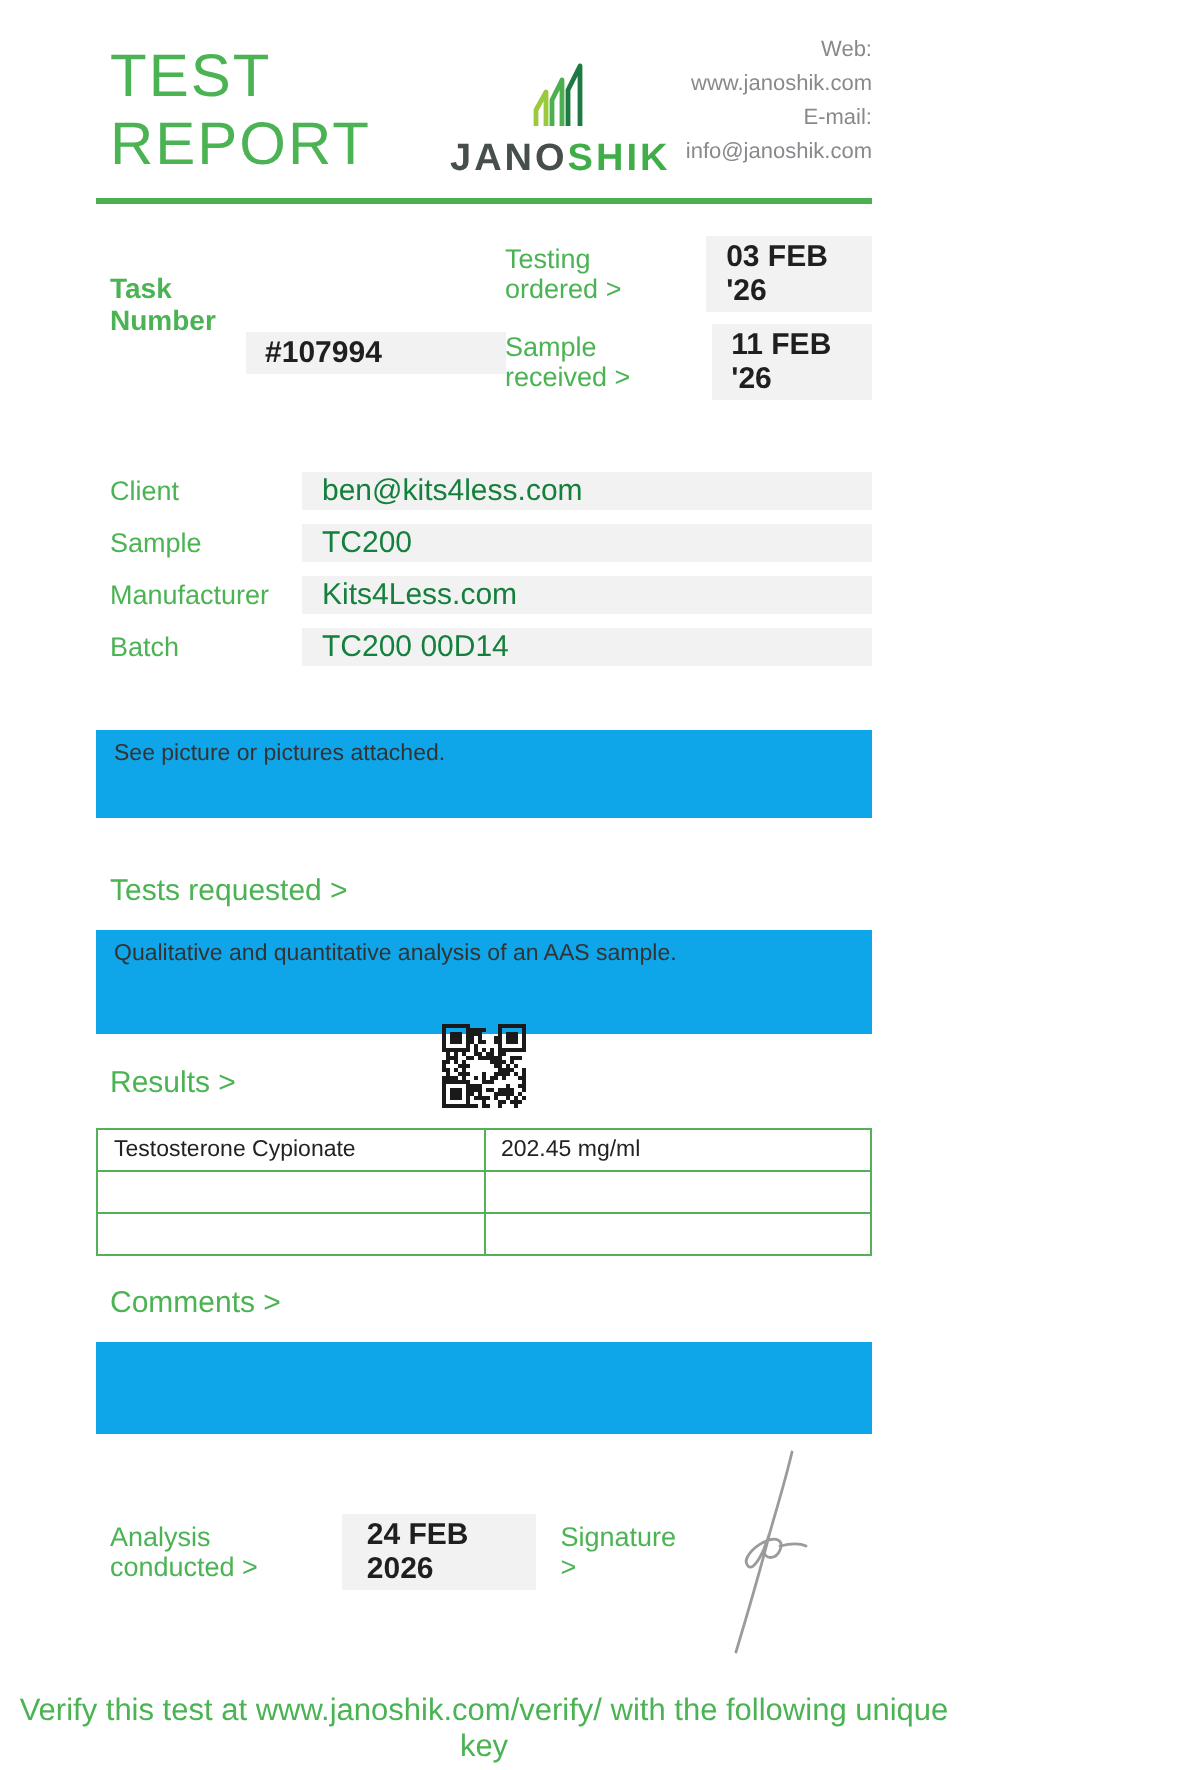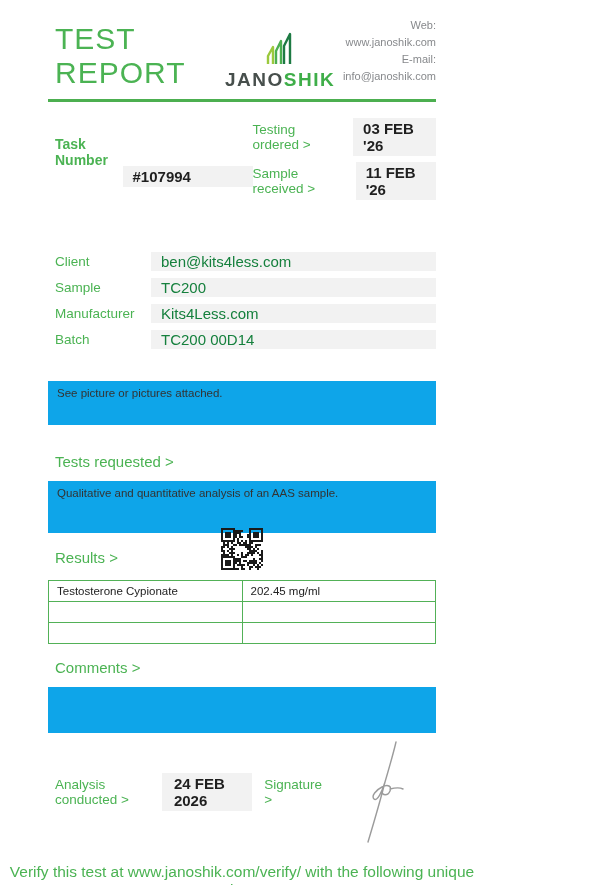--- a/index.html
+++ b/index.html
@@ -23,21 +23,21 @@
   .g-label { color:#4bb353; font-size:14px; }
   .task-left .g-label { margin-left:7px;font-weight:bold; }
   .val-box { background:#f2f2f2; color:#1f1f1f; padding:2px 10px; font-size:15px; font-weight:700; }
   .task-num { min-width:130px;margin-top:48px; }
   .dates { display:flex; flex-direction:column; gap:6px; }
   .date-row { display:flex; align-items:center; gap:9px; justify-content:flex-end; }
   .date-row .g-label { font-size:13.5px; }
   .date-box { width:92px; }
 
   
-  .info-section { margin:52px 48px 0; }
+  .info-section { margin:36px 48px 0; }
   .info-row { display:flex; align-items:center; margin-bottom:7px; min-height:19px; }
   .info-label { width:103px; color:#4bb353; font-size:13.5px; padding-left:7px; flex:none; }
   .info-value { flex:1; background:#f2f2f2; color:#15803d; font-size:15px; padding:1px 10px; min-height:19px; }
 
   
   .sec-heading { color:#4bb353; font-size:15px; margin-left:7px; display:inline-block; }
   .note-box { margin-top:10px; background:#0ea5e9; font-size:11.5px; color:#333; padding:6px 9px; }
   .sec-sample { margin:32px 48px 0; }
   .sec-sample .note-box { min-height:44px; }
   .sec-tests { margin:28px 48px 0; }
@@ -51,21 +51,21 @@
   .results-table td.c1 { width:50%; }
 
   .sec-comments { margin:15px 48px 0; }
   .sec-comments .note-box { min-height:46px; }
 
   
   .footer-row { margin:46px 48px 0; display:flex; justify-content:space-between; align-items:center; height:26px; }
   .f-left { display:flex; align-items:center; gap:11px; }
   .f-left .g-label { font-size:13.5px; margin-left:7px; }
   .analysis-box { font-size:15px; padding:2px 12px; }
-  .f-right { display:flex; align-items:center; gap:32px; margin-right:36px;margin-left:12px; }
+  .f-right { display:flex; align-items:center; gap:16px; margin-right:36px;margin-left:12px; }
   .f-right .g-label { font-size:13.5px; }
   .sig-wrap { position:relative; width:46px; height:26px; }
   .sig-wrap svg { position:absolute; top:-40px; left:0; }
 
   .verify-line { margin-top:58px; text-align:center; color:#4bb353; font-size:15.5px; }
 </style>
 </head>
 <body>
 
 <div class="page">

